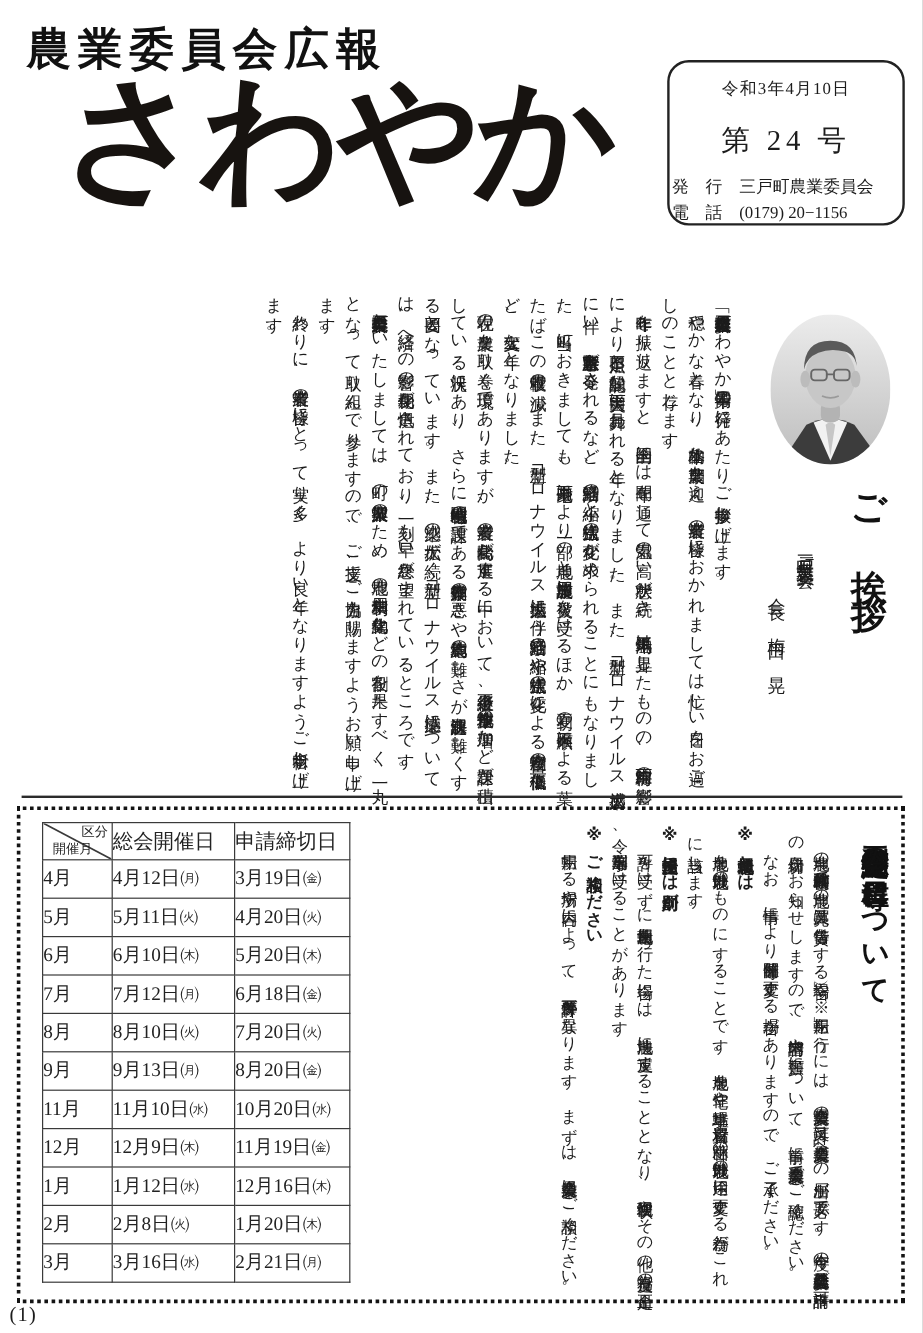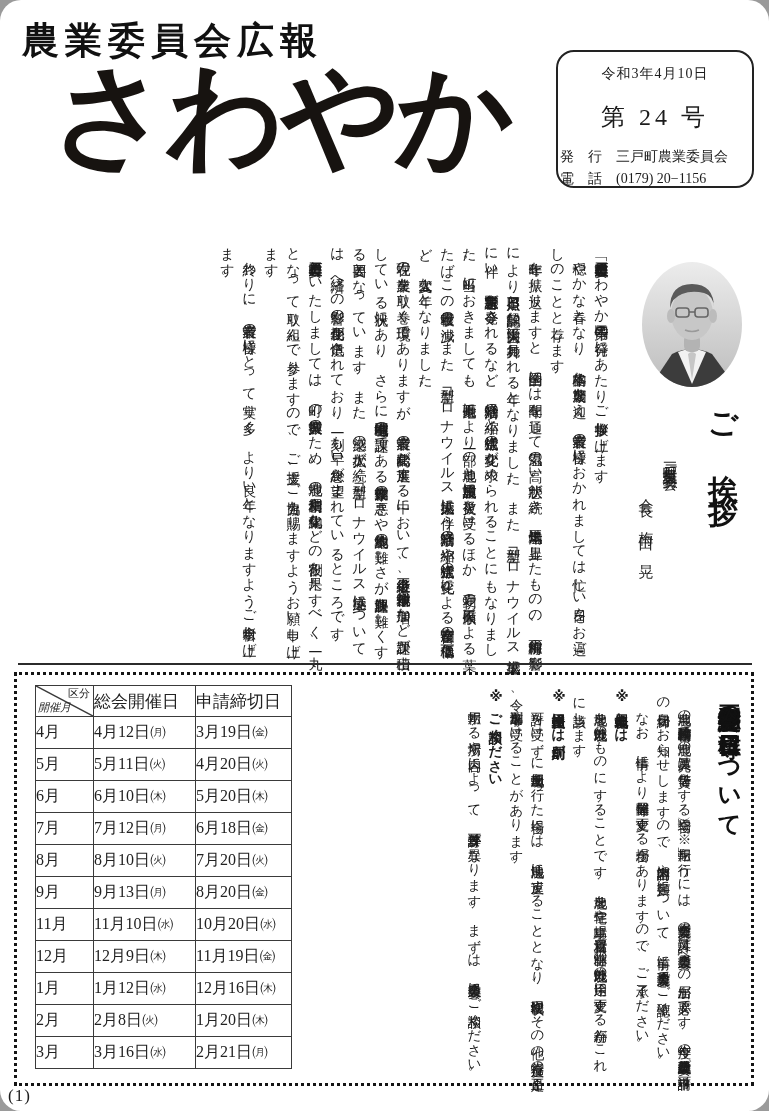--- a/index.html
+++ b/index.html
@@ -4,21 +4,20 @@
 <style>
   html,body{margin:0;padding:0;background:#9a9a9a;}
   .page{
     position:relative;
     width:769px;height:1111px;
     margin:0 auto;
     background:#ffffff;
     color:#1c1c1c;
     font-family:"Liberation Serif","DejaVu Serif",serif;
     overflow:hidden;
-    border-radius:21px;
   }
   
   .kicker{
     position:absolute;left:22px;top:16px;
     font-size:37px;font-weight:700;letter-spacing:6px;color:#111;
   }
   .brand{
     position:absolute;left:52px;top:58px;
     font-size:116px;font-weight:900;color:#171310;
     letter-spacing:-4px;line-height:1;
@@ -96,21 +95,21 @@
     border:1.5px solid #3a3a3a;text-align:left;vertical-align:middle;
     padding:0;height:31px;font-weight:400;
   }
   .sched .c-month{width:57px;}
   .sched .c-meet{width:101px;}
   .sched .c-dead{width:95px;}
   .sched thead th{height:30px;font-size:17px;}
   .corner{position:relative;overflow:hidden;}
   .corner svg{position:absolute;left:0;top:0;}
   .corner .tr{position:absolute;right:3px;top:0px;font-size:11px;}
-  .corner .bl{position:absolute;left:2px;bottom:1px;font-size:11px;font-style:italic;}
+  .corner .bl{position:absolute;left:8px;bottom:1px;font-size:11px;}
   
   .pagenum{
     position:absolute;left:8px;top:1086px;font-size:17px;letter-spacing:1px;
   }
 </style>
 </head>
 <body>
 
 <div class="page">
 

